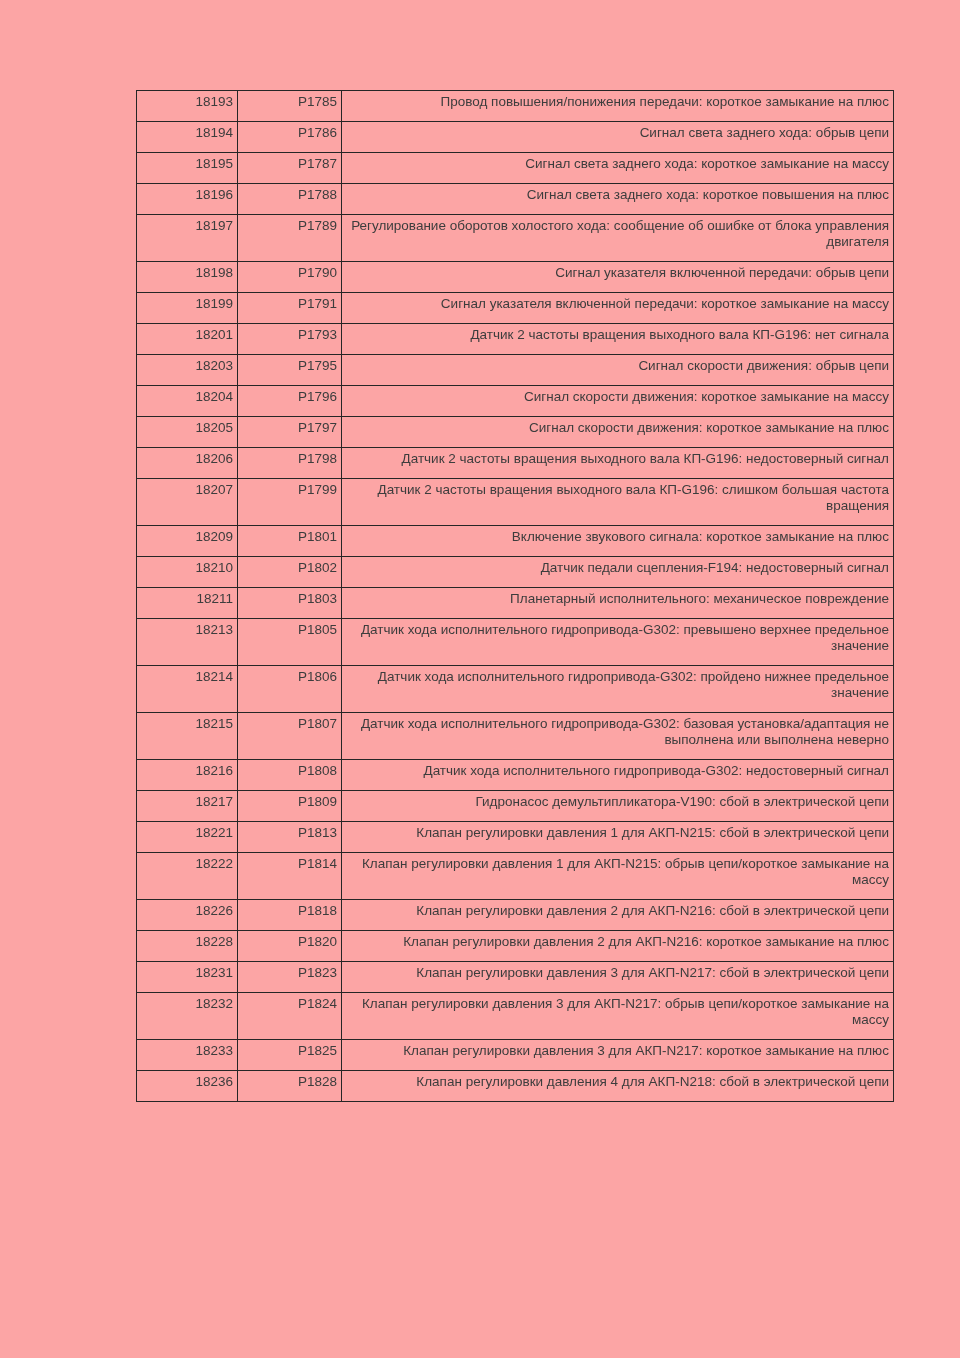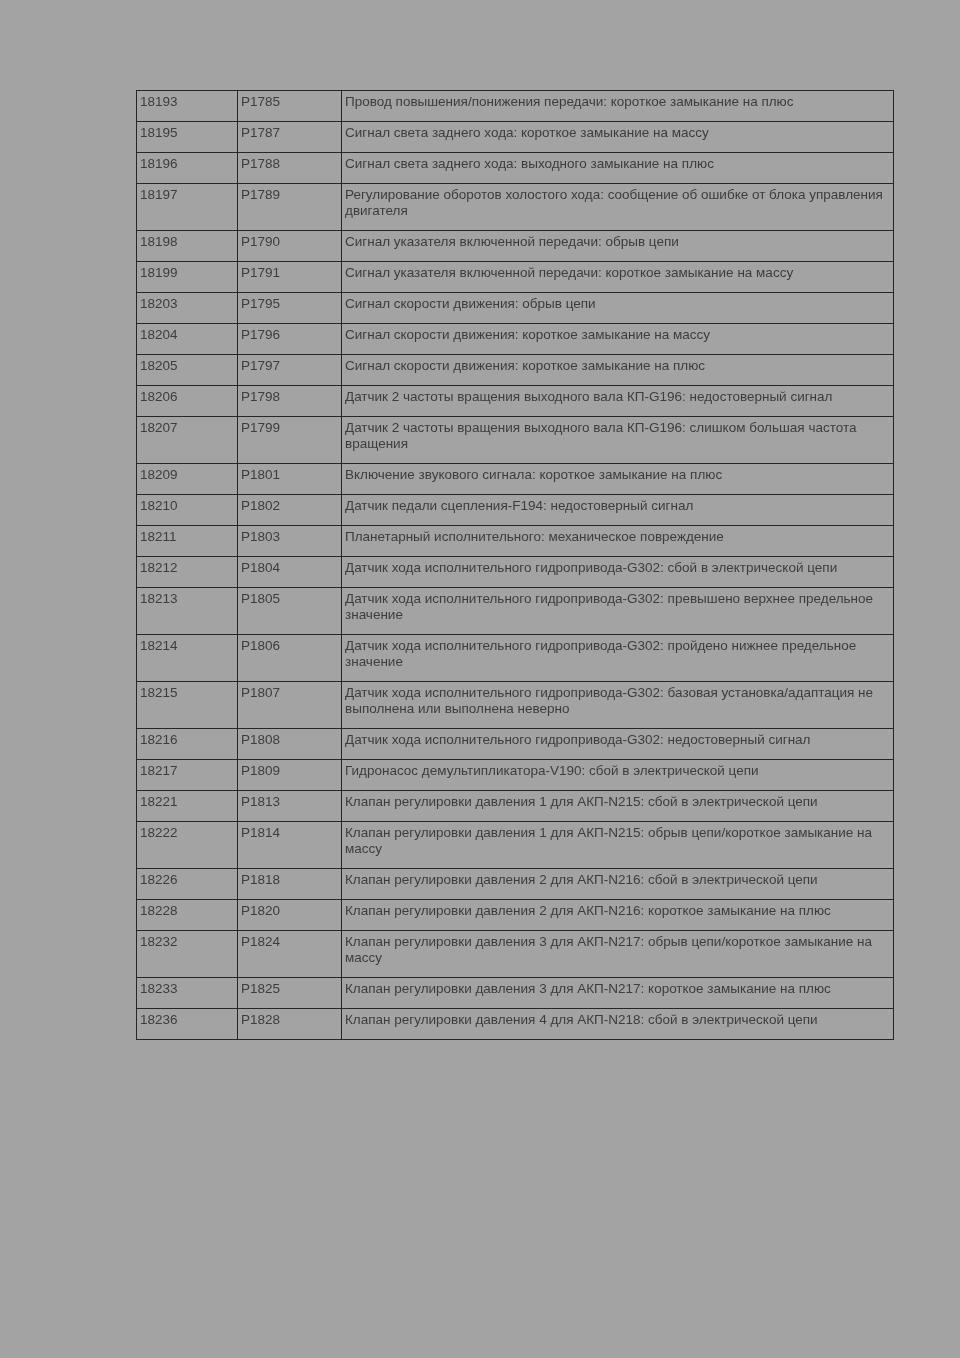--- a/index.html
+++ b/index.html
@@ -7,21 +7,22 @@
     width: 960px;
     height: 1358px;
     background: #ffffff;
     position: relative;
     overflow: hidden;
     font-family: "Liberation Sans", "DejaVu Sans", sans-serif;
   }
   .doc-page {
     position: absolute;
     inset: 0;
-    background: #a3a3a3;
+    background: #fca5a5;
+    text-align: right;
   }
   table.dtc-table {
     position: absolute;
     left: 136px;
     top: 90px;
     width: 757px;
     border-collapse: collapse;
     table-layout: fixed;
   }
   table.dtc-table td {
@@ -47,45 +48,55 @@
       <col class="col-pcode">
       <col class="col-description">
     </colgroup>
     <tbody>
         <tr>
           <td class="col-code">18193</td>
           <td class="col-pcode">P1785</td>
           <td class="col-description">Провод повышения/понижения передачи: короткое замыкание на плюс</td>
         </tr>
         <tr>
+          <td class="col-code">18194</td>
+          <td class="col-pcode">P1786</td>
+          <td class="col-description">Сигнал света заднего хода: обрыв цепи</td>
+        </tr>
+        <tr>
           <td class="col-code">18195</td>
           <td class="col-pcode">P1787</td>
           <td class="col-description">Сигнал света заднего хода: короткое замыкание на массу</td>
         </tr>
         <tr>
           <td class="col-code">18196</td>
           <td class="col-pcode">P1788</td>
-          <td class="col-description">Сигнал света заднего хода: выходного замыкание на плюс</td>
+          <td class="col-description">Сигнал света заднего хода: короткое повышения на плюс</td>
         </tr>
         <tr>
           <td class="col-code">18197</td>
           <td class="col-pcode">P1789</td>
           <td class="col-description">Регулирование оборотов холостого хода: сообщение об ошибке от блока управления двигателя</td>
         </tr>
         <tr>
           <td class="col-code">18198</td>
           <td class="col-pcode">P1790</td>
           <td class="col-description">Сигнал указателя включенной передачи: обрыв цепи</td>
         </tr>
         <tr>
           <td class="col-code">18199</td>
           <td class="col-pcode">P1791</td>
           <td class="col-description">Сигнал указателя включенной передачи: короткое замыкание на массу</td>
         </tr>
         <tr>
+          <td class="col-code">18201</td>
+          <td class="col-pcode">P1793</td>
+          <td class="col-description">Датчик 2 частоты вращения выходного вала КП-G196: нет сигнала</td>
+        </tr>
+        <tr>
           <td class="col-code">18203</td>
           <td class="col-pcode">P1795</td>
           <td class="col-description">Сигнал скорости движения: обрыв цепи</td>
         </tr>
         <tr>
           <td class="col-code">18204</td>
           <td class="col-pcode">P1796</td>
           <td class="col-description">Сигнал скорости движения: короткое замыкание на массу</td>
         </tr>
         <tr>
@@ -112,25 +123,20 @@
           <td class="col-code">18210</td>
           <td class="col-pcode">P1802</td>
           <td class="col-description">Датчик педали сцепления-F194: недостоверный сигнал</td>
         </tr>
         <tr>
           <td class="col-code">18211</td>
           <td class="col-pcode">P1803</td>
           <td class="col-description">Планетарный исполнительного: механическое повреждение</td>
         </tr>
         <tr>
-          <td class="col-code">18212</td>
-          <td class="col-pcode">P1804</td>
-          <td class="col-description">Датчик хода исполнительного гидропривода-G302: сбой в электрической цепи</td>
-        </tr>
-        <tr>
           <td class="col-code">18213</td>
           <td class="col-pcode">P1805</td>
           <td class="col-description">Датчик хода исполнительного гидропривода-G302: превышено верхнее предельное значение</td>
         </tr>
         <tr>
           <td class="col-code">18214</td>
           <td class="col-pcode">P1806</td>
           <td class="col-description">Датчик хода исполнительного гидропривода-G302: пройдено нижнее предельное значение</td>
         </tr>
         <tr>
@@ -160,20 +166,25 @@
         </tr>
         <tr>
           <td class="col-code">18226</td>
           <td class="col-pcode">P1818</td>
           <td class="col-description">Клапан регулировки давления 2 для АКП-N216: сбой в электрической цепи</td>
         </tr>
         <tr>
           <td class="col-code">18228</td>
           <td class="col-pcode">P1820</td>
           <td class="col-description">Клапан регулировки давления 2 для АКП-N216: короткое замыкание на плюс</td>
+        </tr>
+        <tr>
+          <td class="col-code">18231</td>
+          <td class="col-pcode">P1823</td>
+          <td class="col-description">Клапан регулировки давления 3 для АКП-N217: сбой в электрической цепи</td>
         </tr>
         <tr>
           <td class="col-code">18232</td>
           <td class="col-pcode">P1824</td>
           <td class="col-description">Клапан регулировки давления 3 для АКП-N217: обрыв цепи/короткое замыкание на массу</td>
         </tr>
         <tr>
           <td class="col-code">18233</td>
           <td class="col-pcode">P1825</td>
           <td class="col-description">Клапан регулировки давления 3 для АКП-N217: короткое замыкание на плюс</td>

